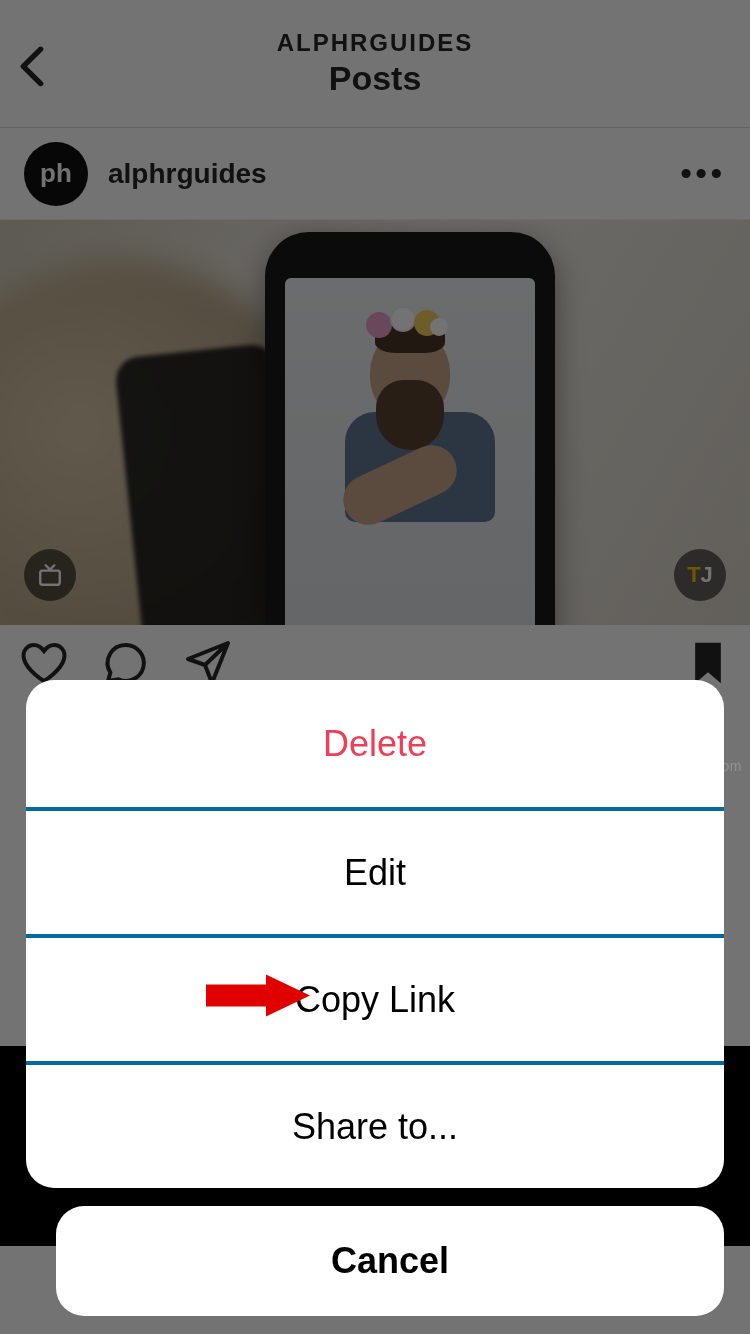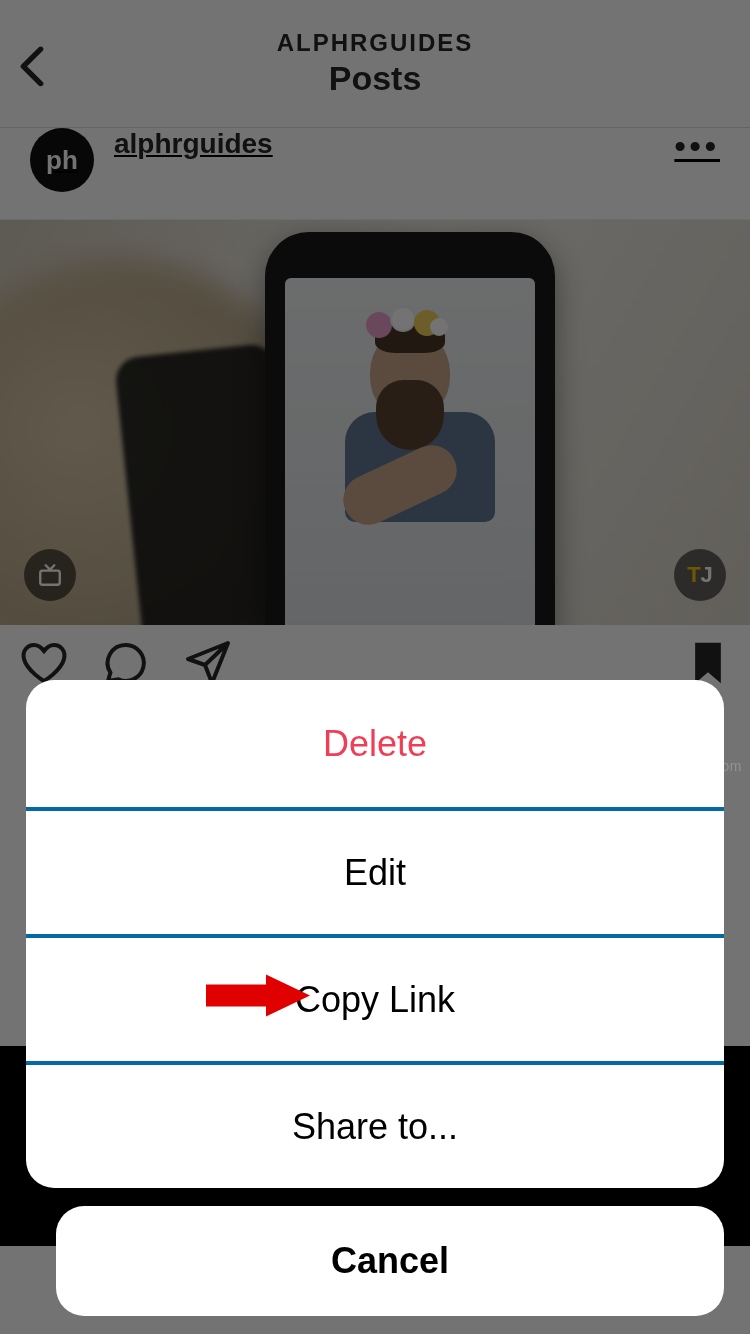--- a/index.html
+++ b/index.html
@@ -6,21 +6,21 @@
   html, body { width: 750px; height: 1334px; overflow: hidden; font-family: -apple-system, Helvetica, Arial, sans-serif; background:#000; }
   .screen { position: relative; width: 750px; height: 1334px; background: #fff; }
 
   
   .app { position:absolute; inset:0; background:#fff; }
   .nav { height:128px; border-bottom:1px solid #dbdbdb; position:relative; display:flex; align-items:center; justify-content:center; }
   .nav .titles { text-align:center; }
   .nav .subtitle { font-size:24px; font-weight:600; letter-spacing:2px; color:#262626; }
   .nav .title { font-size:34px; font-weight:700; color:#262626; margin-top:2px; }
   .nav .back { position:absolute; left:18px; top:50%; transform:translateY(-40%); }
-  .post-head { height:92px; display:flex; padding:0 30px; border-bottom:1px solid #efefef;text-decoration:underline;}
+  .post-head { height:92px; display:flex; align-items:center; padding:0 24px; border-bottom:1px solid #efefef;}
   .avatar { width:64px; height:64px; border-radius:50%; background:#111; display:flex; align-items:center; justify-content:center; color:#fff; font-weight:700; font-size:26px; }
   .username { font-size:28px; font-weight:600; margin-left:20px; color:#262626; }
   .dots { margin-left:auto; letter-spacing:4px; font-size:32px; font-weight:700; color:#262626; }
 
   .media { position:relative; height:405px; background:linear-gradient(120deg,#cfc8b8 0%, #efece6 45%, #d9d4c9 100%); overflow:hidden; }
   .media .phone { position:absolute; left:265px; top:12px; width:290px; height:560px; background:#1a1a1a; border-radius:44px; box-shadow:0 8px 30px rgba(0,0,0,0.4); }
   .media .phone-screen { position:absolute; left:285px; top:58px; width:250px; height:430px; background:linear-gradient(180deg,#eef0f1 0%,#d8dee2 100%); border-radius:6px; overflow:hidden; }
   .media .person { position:absolute; left:60px; top:50px; width:130px; height:200px; }
   .media .head { width:80px; height:90px; background:#c9a58a; border-radius:50% 50% 45% 45%; margin:0 auto; position:relative; }
   .media .beard { position:absolute; top:52px; left:6px; width:68px; height:70px; background:#5a4432; border-radius:40% 40% 50% 50%; }

